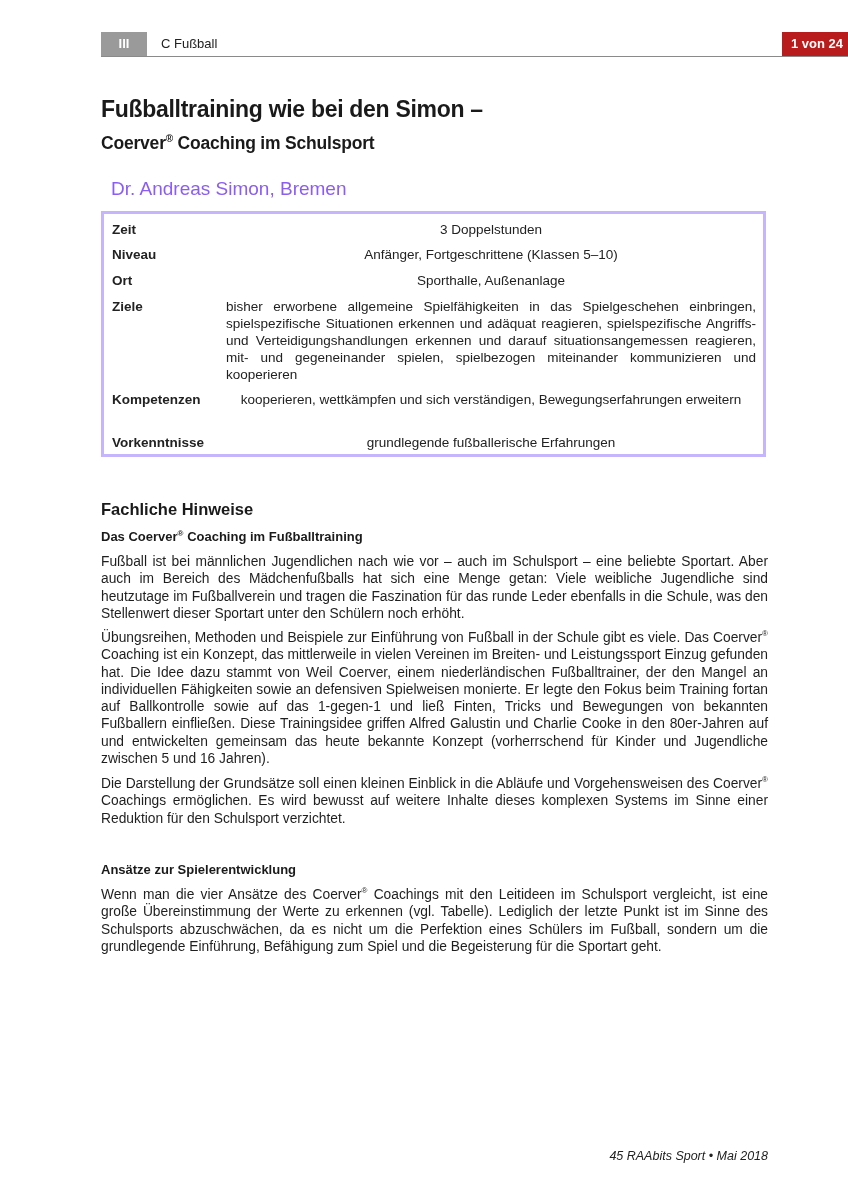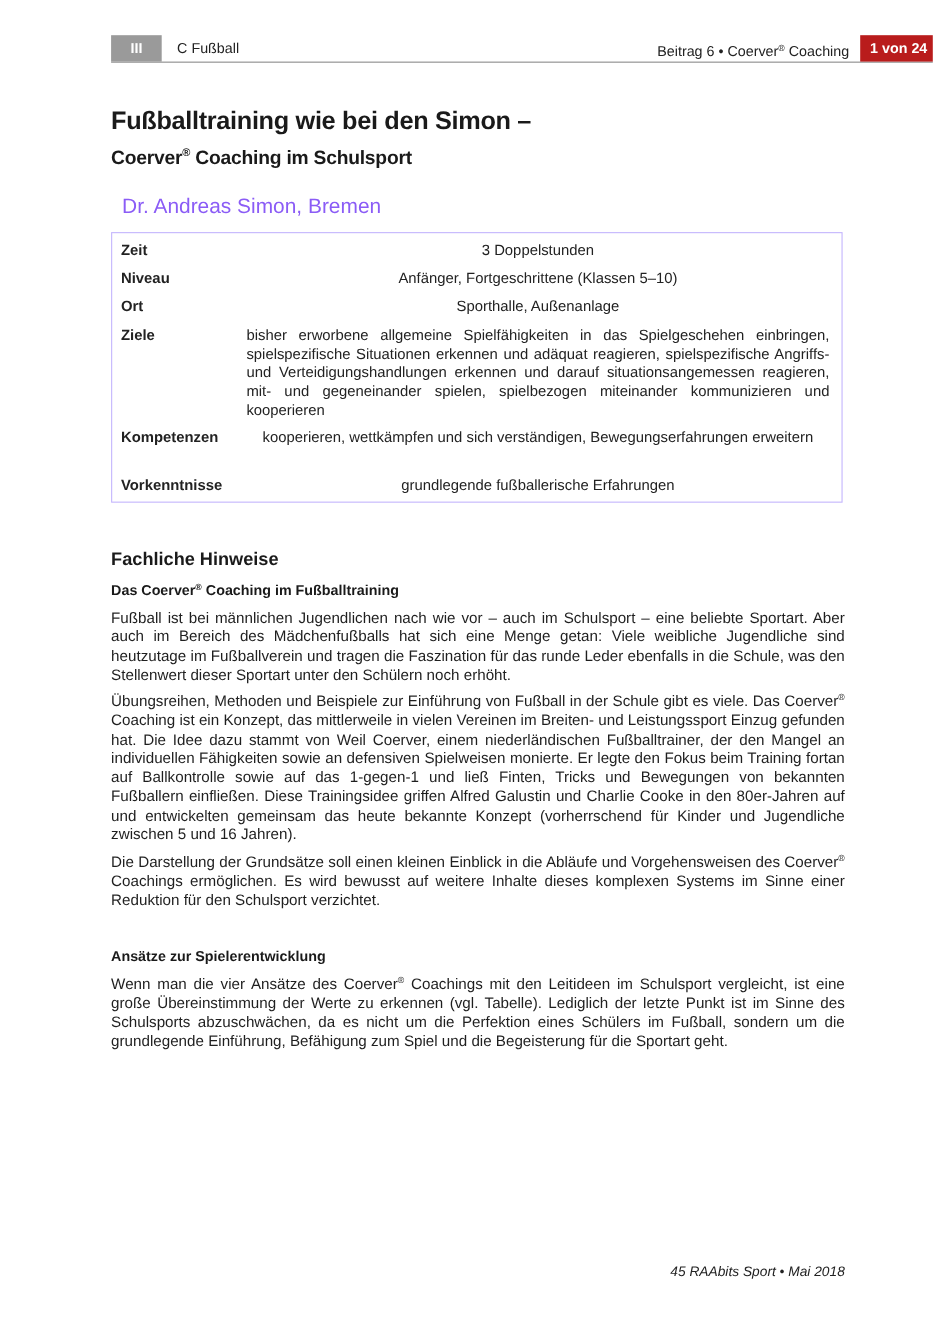--- a/index.html
+++ b/index.html
@@ -7,38 +7,37 @@
   .header { position:absolute; left:101px; top:32px; width:751px; height:24px; border-bottom:1.5px solid #8a8a8a; }
   .hdr-sec { position:absolute; left:0; top:0; width:46px; height:24px; background:#9a9a9a; color:#fff; font-size:13px; font-weight:bold; text-align:center; line-height:24px; }
   .hdr-chapter { position:absolute; left:60px; top:0; font-size:13px; line-height:24px; color:#222; }
   .hdr-article { position:absolute; right:80px; top:0; font-size:13px; line-height:24px; color:#222; }
   .hdr-article sup { font-size:8px; }
   .hdr-page { position:absolute; right:0; top:0; width:70px; height:24px; background:#b91c1c; color:#fff; font-size:13px; font-weight:bold; text-align:center; line-height:24px; }
   .title { position:absolute; left:101px; top:96px; font-size:23px; font-weight:bold; letter-spacing:-0.3px; color:#1a1a1a; }
   .subtitle { position:absolute; left:101px; top:133px; font-size:17.5px; font-weight:bold; color:#1a1a1a; letter-spacing:-0.2px; }
   .subtitle sup { font-size:10px; }
   .author { position:absolute; left:101px; top:178px; font-size:19px; color:#8b5cf6;margin-left:10px; }
-  .infobox { position:absolute; left:101px; top:211px; width:665px; height:246px; border:1px solid #c4b5fd; box-sizing:border-box; }
+  .infobox { position:absolute; left:101px; top:211px; width:665px; height:246px; border:3px solid #c4b5fd; box-sizing:border-box; }
   .info-row { position:absolute; left:8px; font-size:13.5px; line-height:17px; color:#222; }
   .info-label { position:absolute; left:0; width:110px; font-weight:bold; }
   .info-value { position:absolute; left:114px; width:530px;text-align:center; }
   .section-title { position:absolute; left:101px; top:500px; font-size:16.5px; font-weight:bold; }
   .sub-title { position:absolute; left:101px; font-size:13px; font-weight:bold; }
   .sub-title sup { font-size:8px; }
   .para { position:absolute; left:101px; width:667px; font-size:13.8px; line-height:17.3px; text-align:justify; color:#1f1f1f; }
   .para sup { font-size:8px; line-height:0; }
   .footer { position:absolute; right:80px; top:1149px; font-size:12.5px; font-style:italic; color:#222; }
 </style>
 </head>
 <body>
 
 <div class="header">
   <div class="hdr-sec">III</div>
   <div class="hdr-chapter">C  Fußball</div>
-  <div class="hdr-article"><span>Beitrag 6 • Coerver</span><sup>®</sup><span> Coaching</span></div>
   <div class="hdr-page">1 von 24</div>
 </div>
 
 <div class="title">Fußballtraining wie bei den Simon –</div>
 <div class="subtitle"><span>Coerver</span><sup>®</sup><span> Coaching im Schulsport</span></div>
 <div class="author">Dr. Andreas Simon, Bremen</div>
 
 <div class="infobox">
   <div class="info-row" style="top:7px;">
     <span class="info-label">Zeit</span>

